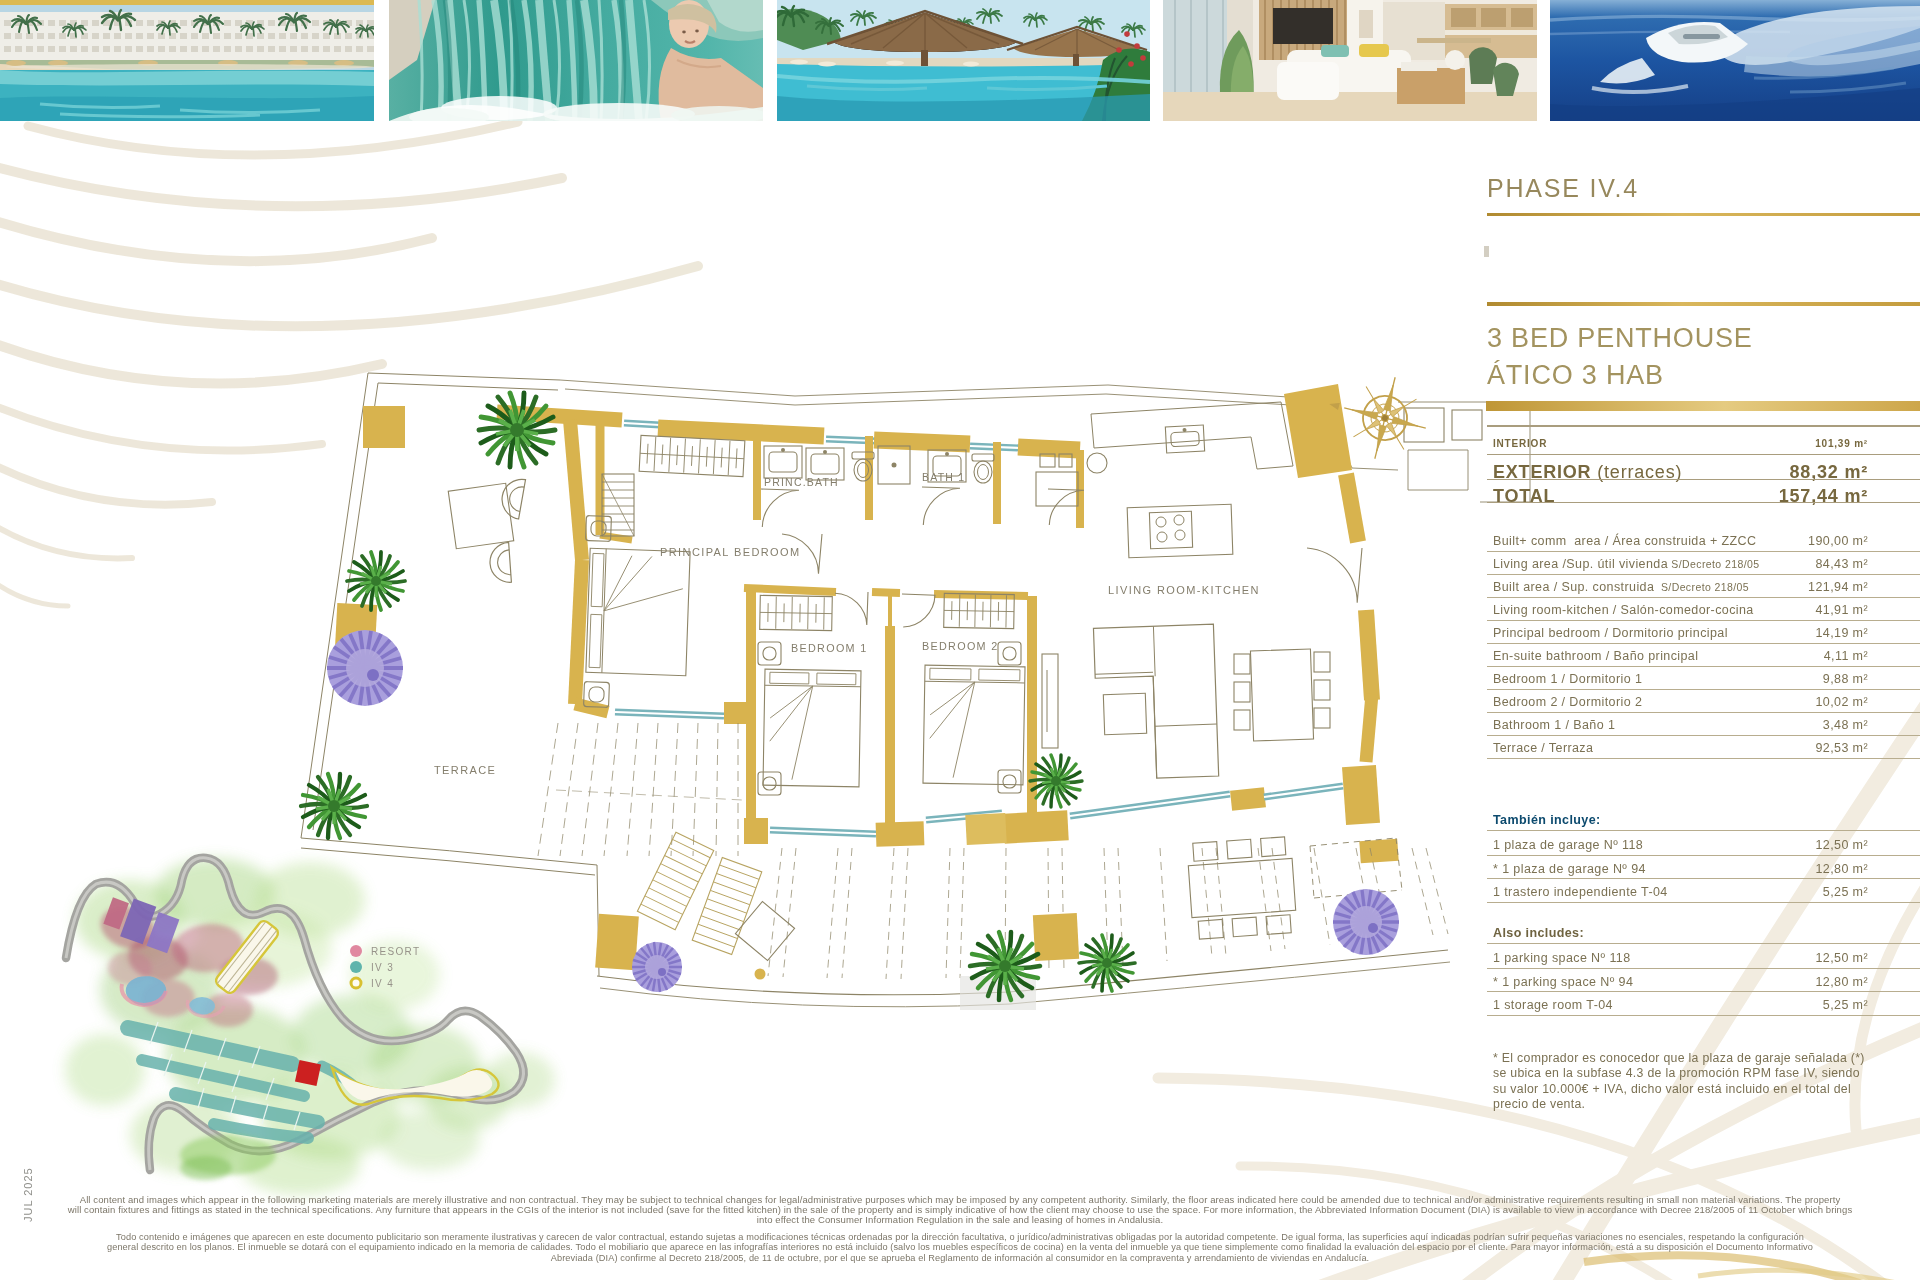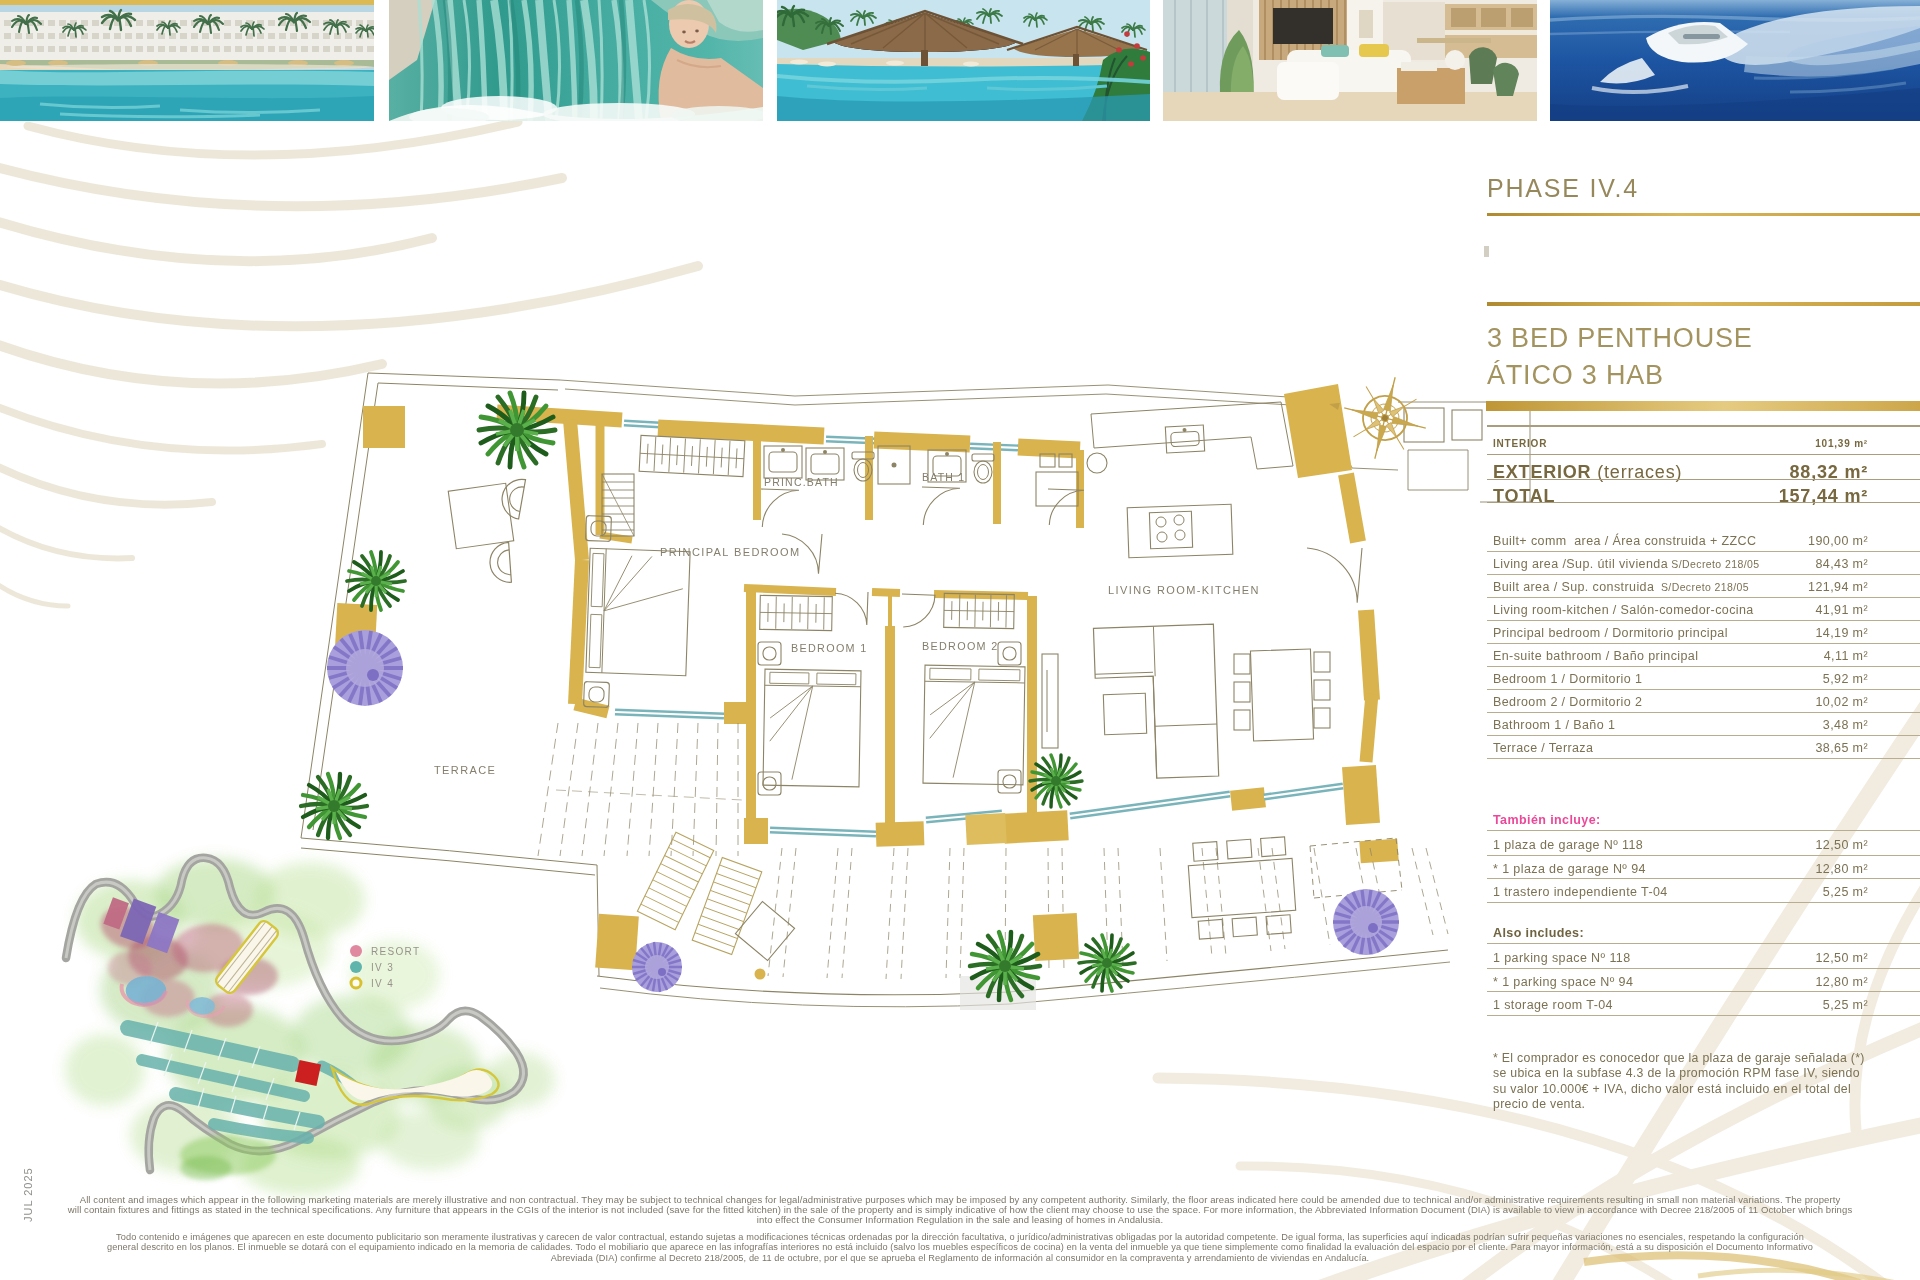--- a/index.html
+++ b/index.html
@@ -1388,30 +1388,30 @@
 <div class="row" style="top:557px">Living area /Sup. útil vivienda<span style="font-size:10.5px">&nbsp;S/Decreto 218/05</span><span class="val">84,43 m²</span></div>
 <div class="rline" style="top:573.5px;background:#b8ad8f"></div>
 <div class="row" style="top:580px">Built area / Sup. construida<span style="font-size:10.5px">&nbsp;&nbsp;S/Decreto 218/05</span><span class="val">121,94 m²</span></div>
 <div class="rline" style="top:596.5px;background:#b8ad8f"></div>
 <div class="row" style="top:603px">Living room-kitchen / Salón-comedor-cocina<span class="val">41,91 m²</span></div>
 <div class="rline" style="top:619.5px;background:#b8ad8f"></div>
 <div class="row" style="top:626px">Principal bedroom / Dormitorio principal<span class="val">14,19 m²</span></div>
 <div class="rline" style="top:642.5px;background:#b8ad8f"></div>
 <div class="row" style="top:649px">En-suite bathroom / Baño principal<span class="val">4,11 m²</span></div>
 <div class="rline" style="top:665.5px;background:#b8ad8f"></div>
-<div class="row" style="top:672px">Bedroom 1 / Dormitorio 1<span class="val">5,92 m²</span></div>
+<div class="row" style="top:672px">Bedroom 1 / Dormitorio 1<span class="val">9,88 m²</span></div>
 <div class="rline" style="top:688.5px;background:#b8ad8f"></div>
 <div class="row" style="top:695px">Bedroom 2 / Dormitorio 2<span class="val">10,02 m²</span></div>
 <div class="rline" style="top:711.5px;background:#b8ad8f"></div>
 <div class="row" style="top:718px">Bathroom 1 / Baño 1<span class="val">3,48 m²</span></div>
 <div class="rline" style="top:734.5px;background:#b8ad8f"></div>
-<div class="row" style="top:741px">Terrace / Terraza<span class="val">38,65 m²</span></div>
+<div class="row" style="top:741px">Terrace / Terraza<span class="val">92,53 m²</span></div>
 <div class="rline" style="top:757.5px;background:#b8ad8f"></div>
 
-<div class="row" style="top:813px;font-size:12.5px"><b style="color:#ec4899">También incluye:</b></div>
+<div class="row" style="top:813px;font-size:12.5px"><b style="color:#0c4a6e">También incluye:</b></div>
 <div class="rline" style="top:830px;background:#b8ad8f"></div>
 <div class="row" style="top:838px">1 plaza de garage Nº 118<span class="val">12,50 m²</span></div>
 <div class="rline" style="top:854.5px;background:#b8ad8f"></div>
 <div class="row" style="top:861.5px">* 1 plaza de garage Nº 94<span class="val">12,80 m²</span></div>
 <div class="rline" style="top:878.0px;background:#b8ad8f"></div>
 <div class="row" style="top:885px">1 trastero independiente T-04<span class="val">5,25 m²</span></div>
 <div class="rline" style="top:901.5px;background:#b8ad8f"></div>
 
 <div class="row" style="top:926px;font-size:12.5px"><b style="color:#6f6340">Also includes:</b></div>
 <div class="rline" style="top:943px;background:#b8ad8f"></div>

